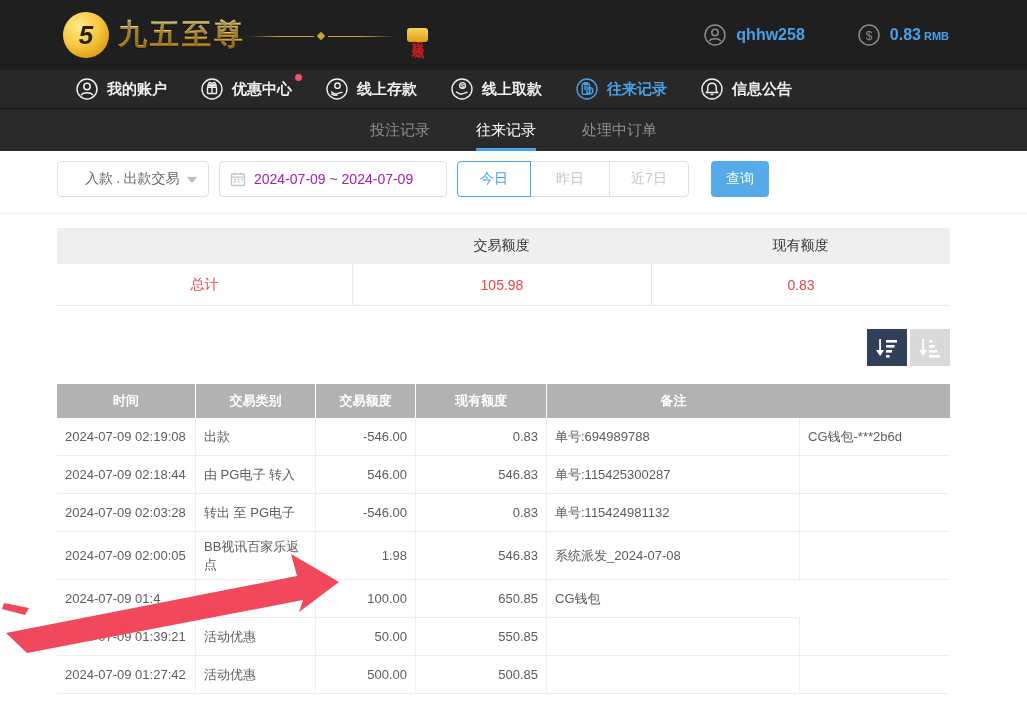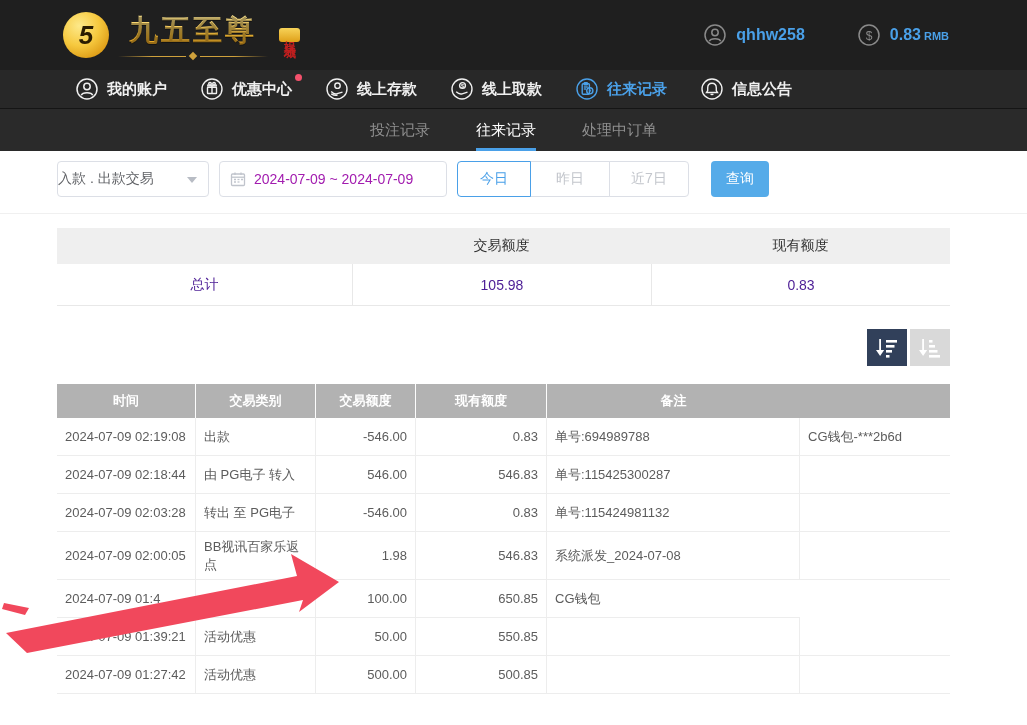--- a/index.html
+++ b/index.html
@@ -10,21 +10,21 @@
   }
   
   .topbar{height:70px;background:#1f1f1f;display:flex;align-items:center;padding:0 78px 0 63px;}
   .logo{display:flex;align-items:center;gap:9px;}
   .logo-circle{
     width:46px;height:46px;border-radius:50%;
     background:radial-gradient(circle at 35% 30%,#fde98a 0%,#f6c93f 45%,#d9940f 85%,#b57708 100%);
     display:flex;align-items:center;justify-content:center;
     color:#2a1c00;font-weight:bold;font-style:italic;font-size:26px;
   }
-  .logo-text{display:flex;flex-direction:column;align-items:center;text-align:right;}
+  .logo-text{display:flex;align-items:center;text-align:right;}
   .logo-title{
     font-size:29px;font-weight:bold;letter-spacing:3px;color:#f4c44f;
     background:linear-gradient(180deg,#fce28a 15%,#f2b936 60%,#d98f12 100%);
     -webkit-background-clip:text;background-clip:text;-webkit-text-fill-color:transparent;
     text-shadow:0 1px 0 rgba(0,0,0,.35);
   }
   .flourish{display:flex;align-items:center;gap:4px;margin-top:2px;width:150px;}
   .flourish .fl-line{flex:1;height:1px;background:linear-gradient(90deg,transparent,#cfa13c,#cfa13c);}
   .flourish .fl-line.r{background:linear-gradient(90deg,#cfa13c,#cfa13c,transparent);}
   .flourish .fl-diamond{width:6px;height:6px;background:#cfa13c;transform:rotate(45deg);}
@@ -48,21 +48,21 @@
   
   .subtabs{height:42px;background:#2a2a2a;display:flex;align-items:stretch;justify-content:center;gap:46px;}
   .subtab{display:flex;align-items:center;color:#8f8f8f;font-size:15px;position:relative;cursor:pointer;}
   .subtab.active{color:#fff;}
   .subtab.active::after{content:"";position:absolute;left:0;right:0;bottom:0;height:3px;background:var(--accent,#4aa0e8);}
   
   .content{margin:0 77px 0 57px;}
   .filter-row{margin-top:10px;height:36px;display:flex;align-items:center;}
   .select-box{
     position:relative;width:152px;height:36px;border:1px solid #dcdfe6;border-radius:4px;
-    display:flex;align-items:center;padding-left:0;color:#606266;font-size:14px;background:#fff;cursor:pointer;
+    display:flex;align-items:center;padding-left:27px;color:#606266;font-size:14px;background:#fff;cursor:pointer;font-family:Liberation Serif, serif;
   }
   .caret{position:absolute;right:11px;top:15px;width:0;height:0;border-left:5px solid transparent;border-right:5px solid transparent;border-top:6px solid #b8bcc4;}
   .date-box{
     width:228px;height:36px;border:1px solid #dcdfe6;border-radius:4px;margin-left:10px;
     display:flex;align-items:center;gap:8px;padding-left:10px;color:#a21caf;font-size:14px;background:#fff;cursor:pointer;
   }
   .btn-group{display:flex;margin-left:10px;}
   .qbtn{
     height:36px;background:#fff;border:1px solid #dcdfe6;color:#c3c6cc;font-size:14px;
     display:flex;align-items:center;justify-content:center;cursor:pointer;margin-left:-1px;
@@ -74,21 +74,21 @@
   .search-btn{
     margin-left:22px;width:58px;height:36px;border:none;border-radius:4px;
     background:var(--search-button,#55abe9);color:#fff;font-size:14px;cursor:pointer;
   }
   .page-divider{position:absolute;left:0;top:213px;width:1027px;border-top:1px solid #f0f0f0;}
   
   .summary{margin-top:31px;}
   .summary-head{display:grid;grid-template-columns:295px 299px 299px;height:36px;background:#efefef;}
   .summary-head div{display:flex;align-items:center;justify-content:center;color:#333;font-size:14px;}
   .summary-row{display:grid;grid-template-columns:295px 299px 299px;height:42px;border-bottom:1px solid #e8e8e8;}
-  .summary-row div{display:flex;align-items:center;justify-content:center;color:#4c1d95;font-size:14px;}
+  .summary-row div{display:flex;align-items:center;justify-content:center;color:#ef4444;font-size:14px;}
   .summary-row div + div{border-left:1px solid #e8e8e8;}
   
   .sort-row{margin-top:23px;display:flex;justify-content:flex-end;gap:3px;}
   .sort-btn{width:40px;height:37px;display:flex;align-items:center;justify-content:center;cursor:pointer;border:none;}
   .sort-btn.desc{background:var(--sort-active-bg,#31405a);}
   .sort-btn.asc{background:var(--sort-inactive-bg,#d9d9d9);}
   
   .dtable{margin-top:18px;}
   .dt-head{display:grid;grid-template-columns:139px 120px 100px 131px 253px 150px;height:34px;background:var(--table-header-bg,#b2b2b2);}
   .dt-head div{display:flex;align-items:center;justify-content:center;color:#fff;font-size:13px;font-weight:bold;border-right:1px solid #fdfdfd;}

